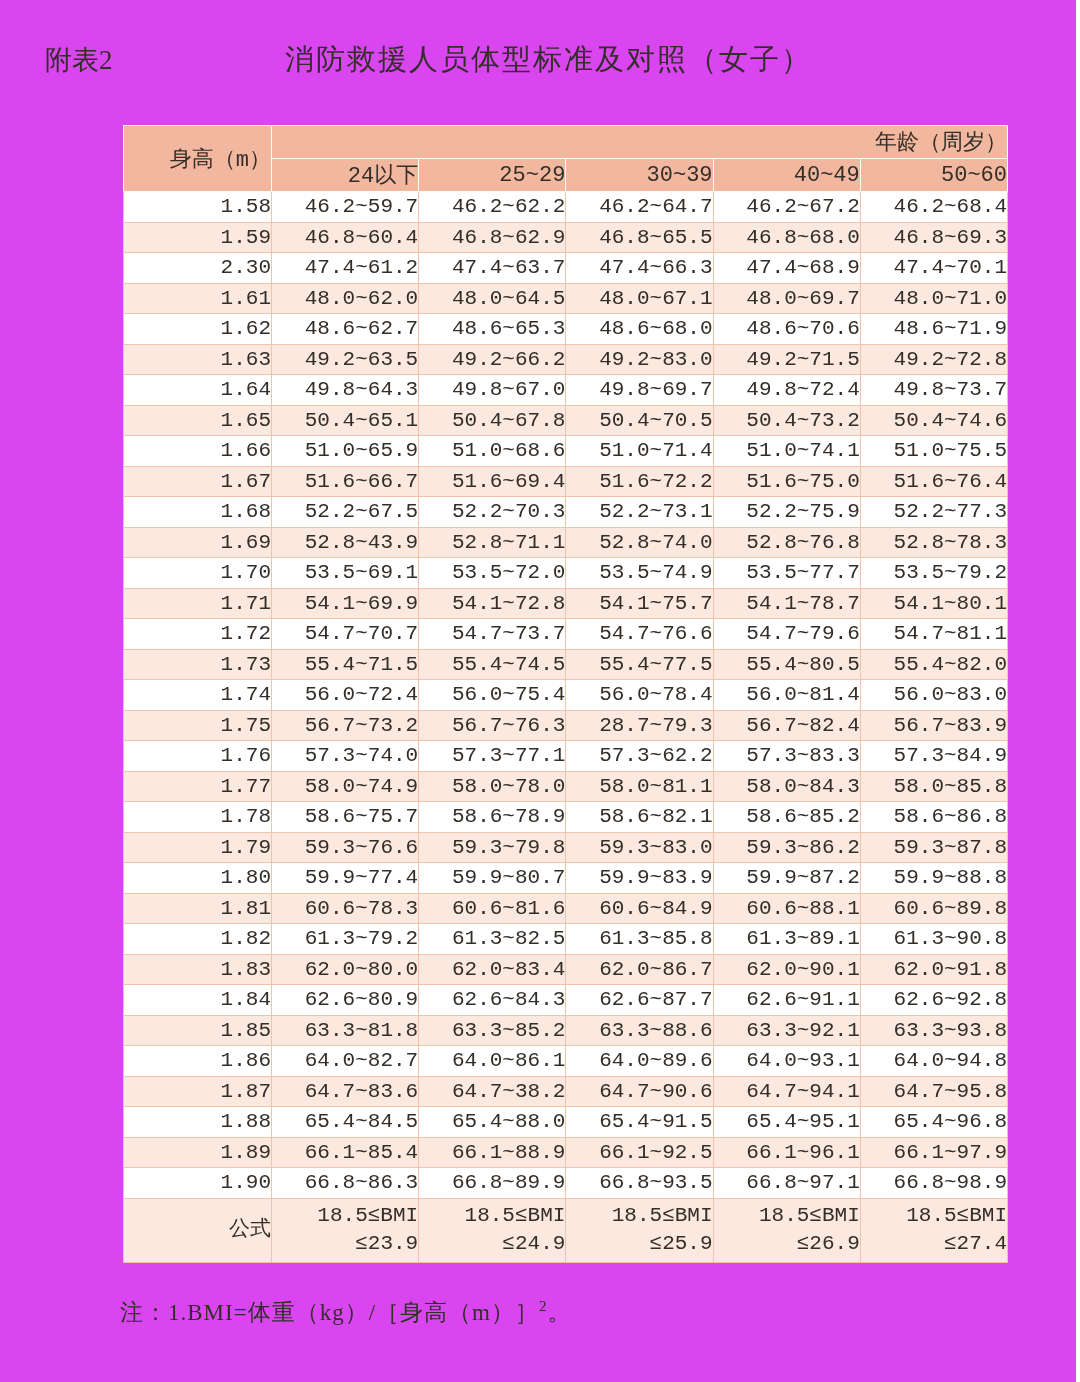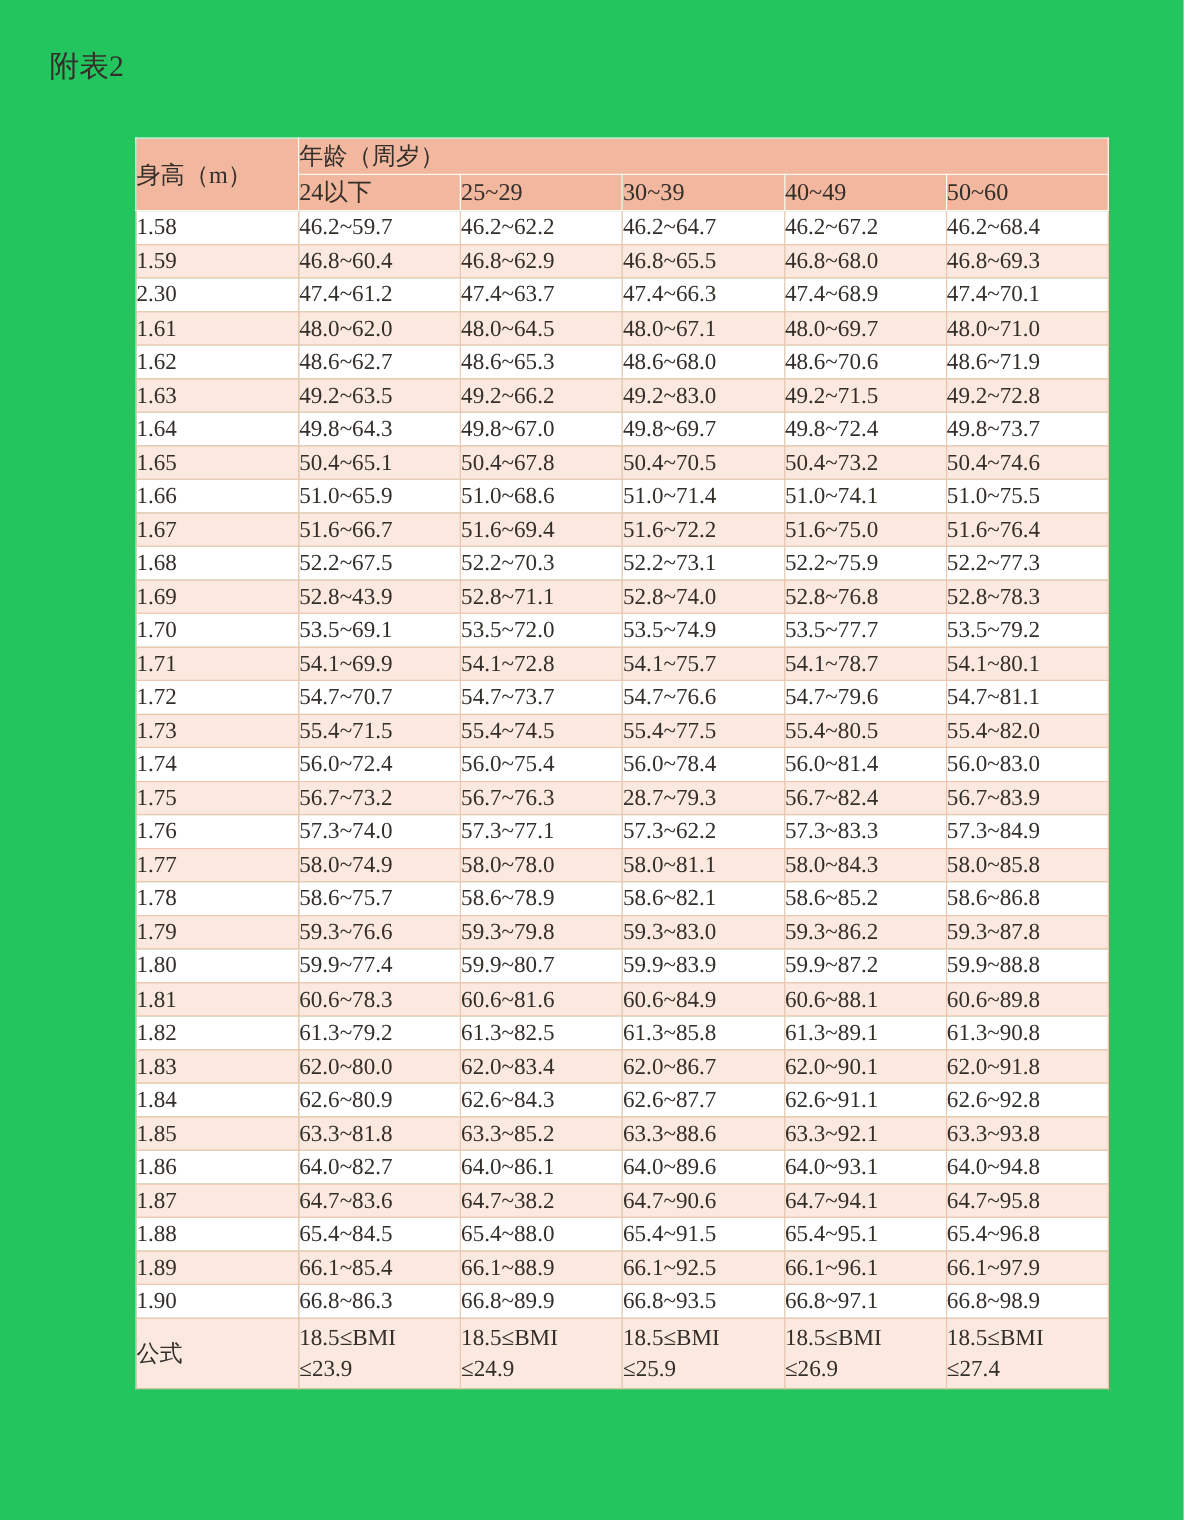--- a/index.html
+++ b/index.html
@@ -9,21 +9,21 @@
     --border: #f0c3ad;
     --outer-border: #e8b096;
     --text: #332e29;
   }
   * { box-sizing: border-box; }
   html, body { margin: 0; padding: 0; background: #ffffff; }
   .page {
     position: relative;
     width: 1076px;
     height: 1382px;
-    background: #22c55e;
+    background: #d946ef;
     font-family: "Liberation Serif", "DejaVu Serif", serif;
     color: var(--text);
     overflow: hidden;
   }
   .attachment-label {
     position: absolute;
     left: 45px;
     top: 42px;
     font-size: 27px;
   }
@@ -35,22 +35,23 @@
     letter-spacing: 2px;
     white-space: nowrap;
   }
   table.bmi-table {
     position: absolute;
     left: 123px;
     top: 125px;
     width: 885px;
     border-collapse: collapse;
     table-layout: fixed;
-    text-align: left;
+    text-align: right;
     border: 1px solid var(--outer-border);
+    font-family: Liberation Mono, monospace;
   }
   .bmi-table col.height-col { width: 148px; }
   .bmi-table th, .bmi-table td {
     border: 1px solid var(--border);
     padding: 0;
     font-weight: normal;
     vertical-align: middle;
   }
   .bmi-table thead th {
     background: var(--header-bg);
@@ -80,20 +81,21 @@
   }
   .note sup { font-size: 15px; }
 </style>
 </head>
 <body>
 
 <div class="page">
 
   <div class="attachment-label">附表2</div>
 
+  <div class="doc-title">消防救援人员体型标准及对照（女子）</div>
 
   <table class="bmi-table">
     <colgroup>
       <col class="height-col">
       <col>
         <col>
         <col>
         <col>
         <col>
     </colgroup>
@@ -396,14 +398,17 @@
             <div>≤26.9</div>
           </td>
           <td>
             <div>18.5≤BMI</div>
             <div>≤27.4</div>
           </td>
         </tr>
     </tfoot>
   </table>
 
+  <div class="note">
+    <span>注：1.BMI=体重（kg）/［身高（m）］</span><sup>2</sup><span>。</span>
+  </div>
 
 </div>
 
 </body></html>

